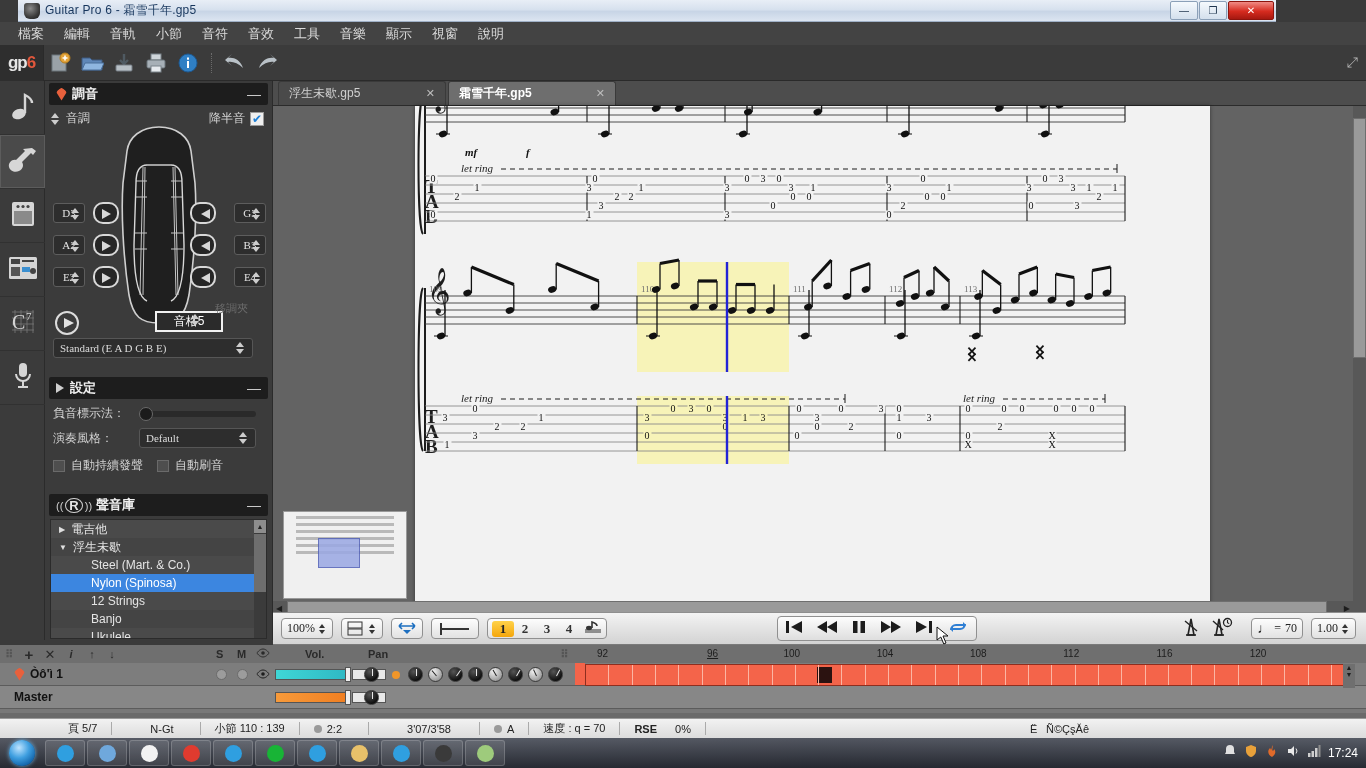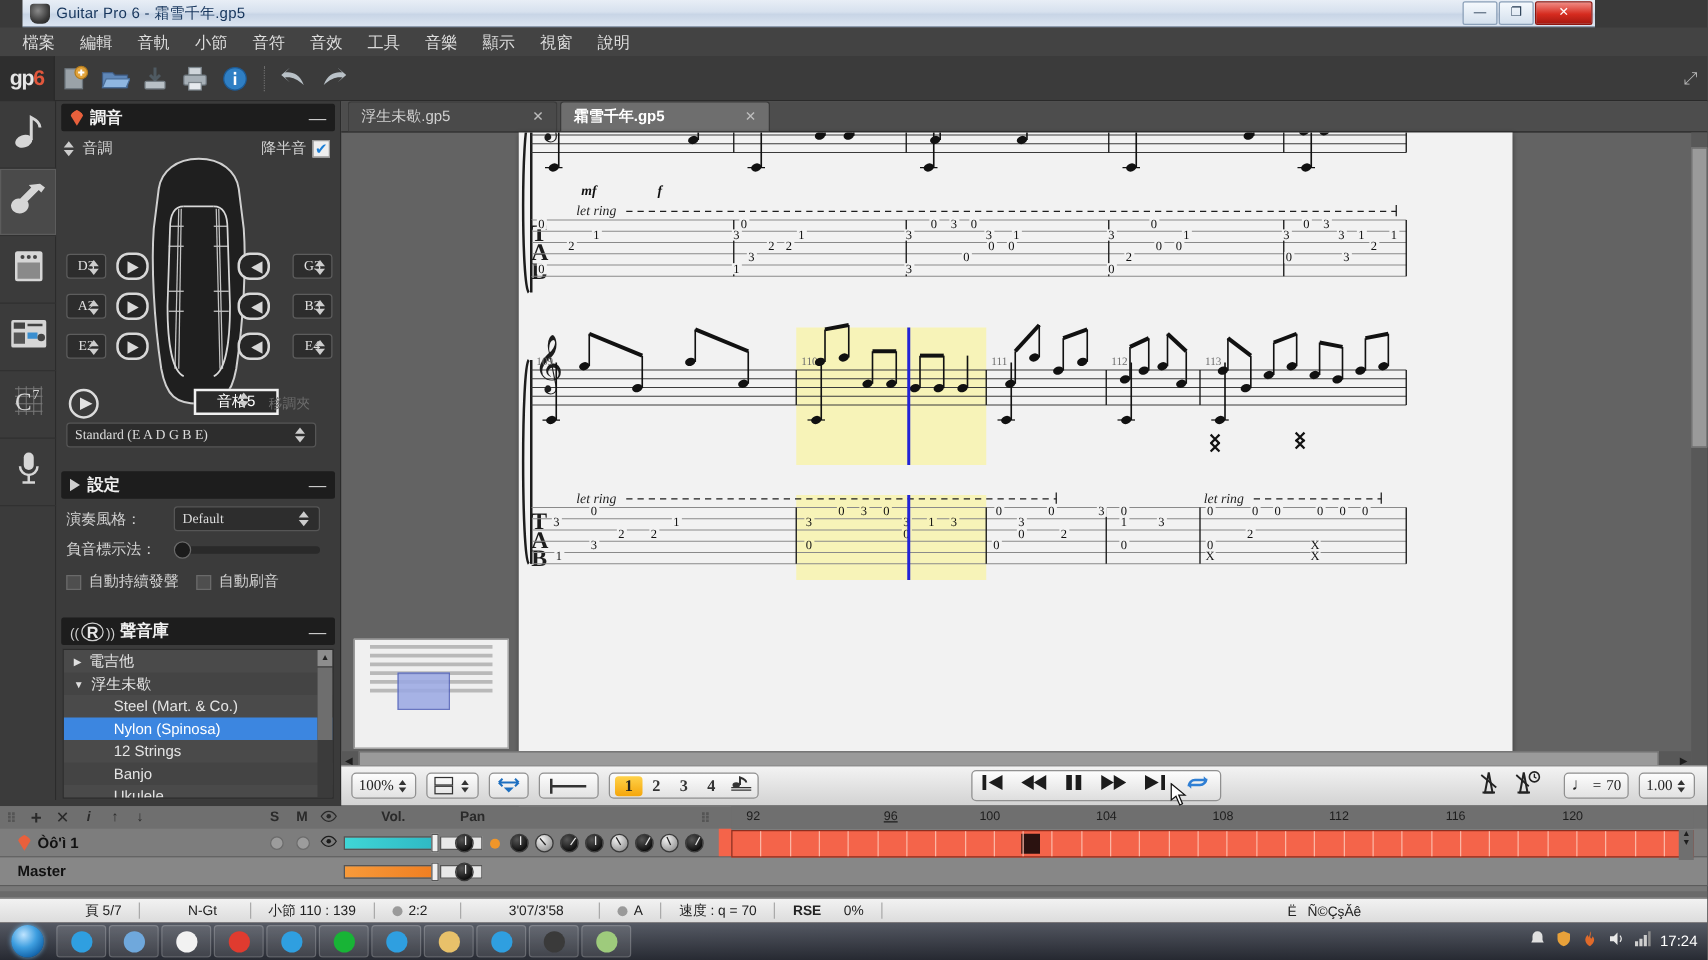--- a/index.html
+++ b/index.html
@@ -142,21 +142,21 @@
     content: ''; position: absolute; left: 7px; top: 5px;
     width: 0; height: 0; border-left: 10px solid #e2e2e2;
     border-top: 5px solid transparent; border-bottom: 5px solid transparent;
   }
   .fretbox {
     position: absolute; left: 72px; top: 206px; width: 68px; height: 21px;
     background: #2b2b2b; border: 2px solid #f1f1f1;
     display: flex; align-items: center; justify-content: center;
     font-size: 12px; color: #fff; margin-left: 38px;
   }
-  .dim-lbl { position: absolute; left: 170px; top: 210px; font-size: 11px; color: #6b6b6b; }
+  .dim-lbl { position: absolute; left: 170px; top: 196px; font-size: 11px; color: #6b6b6b; }
   .combo {
     height: 20px; background: #2d2d2d; border: 1px solid #565656; border-radius: 3px;
     display: flex; align-items: center; padding: 0 6px;
     font-family: "Liberation Serif", serif; font-size: 11px; color: #dcdcdc;
   }
   .combo .sp { margin-left: auto; }
 
   
   .setrow { display: flex; align-items: center; padding: 6px 8px 0 8px; }
   .setrow .lab { font-size: 12px; color: #d2d2d2; width: 86px; }
@@ -552,34 +552,34 @@
           </span>
       </div>
     </div>
 
     <div class="section-head" style="margin-top:24px;">
       <span class="tri-right"></span>
       <span class="ttl">設定</span>
       <span class="minus">—</span>
     </div>
     <div class="setrow">
+      <span class="lab">負音標示法：</span>
+      <div class="slider">
+          <div class="knob"></div>
+        </div>
+    </div>
+    <div class="setrow">
       <span class="lab">演奏風格：</span>
       <div class="combo" style="flex:1;margin-right:8px;">
         <span>Default</span>
         <span class="sp spin">
             <b class="up"></b>
             <b class="dn"></b>
           </span>
       </div>
-    </div>
-    <div class="setrow">
-      <span class="lab">負音標示法：</span>
-      <div class="slider">
-          <div class="knob"></div>
-        </div>
     </div>
     <div class="cbrow">
       <span class="cbox"></span>
       <span class="lbl-cn" style="margin:0 14px 0 0">自動持續發聲</span>
       <span class="cbox"></span>
       <span class="lbl-cn" style="margin:0">自動刷音</span>
     </div>
 
     <div class="section-head" style="margin-top:20px;">
       <span class="rsicon">

